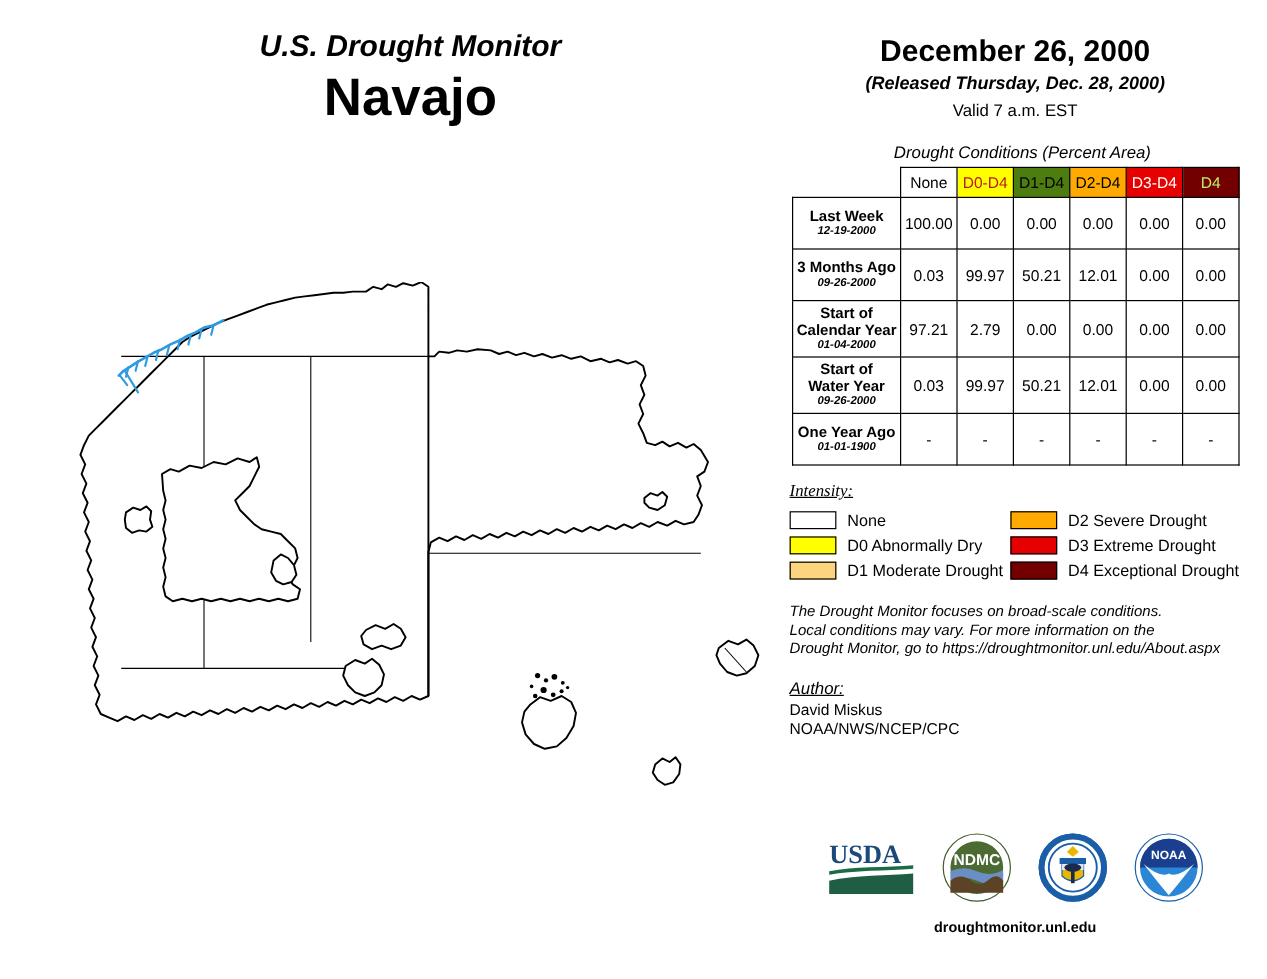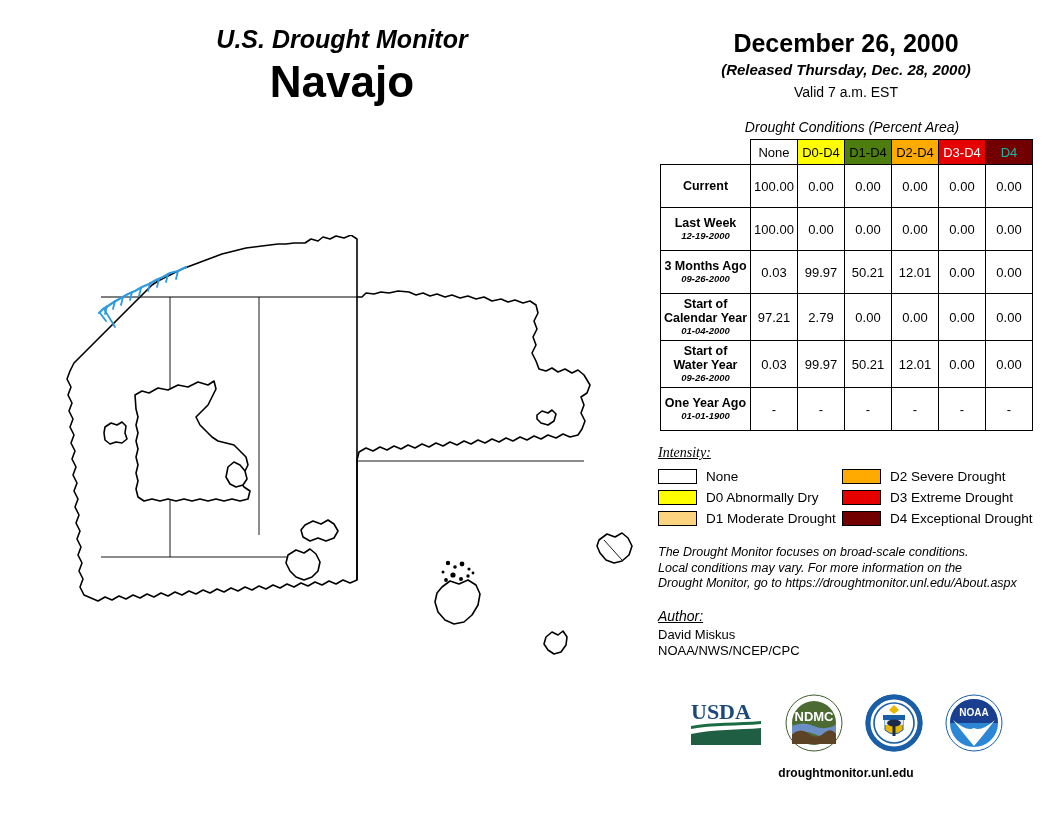--- a/index.html
+++ b/index.html
@@ -72,25 +72,25 @@
   #dm-table thead th {
     height: 25px;
     font-weight: normal;
     font-size: 13px;
   }
   #dm-table thead th.corner {
     border: none;
     background: transparent;
   }
   th.h-none { background:#ffffff; color:#000; }
-  th.h-d0   { background:#ffff00; color:#000000;margin-left:24px; }
+  th.h-d0   { background:#ffff00; color:#b91c1c;margin-left:24px; }
   th.h-d1   { background:#4d7c0f; color:#000; }
   th.h-d2   { background:#ffaa00; color:#000; }
   th.h-d3   { background:#e60000; color:#ffffff; }
-  th.h-d4   { background:#730000; color:#14b8a6; }
+  th.h-d4   { background:#730000; color:#bef264; }
 
   #dm-table tbody td.rowlab {
     text-align: center;
     font-weight: bold;
     font-size: 12.5px;
     line-height: 14px;
     padding: 3px 2px;
   }
   #dm-table tbody td.rowlab .sub {
     display: block;
@@ -304,29 +304,20 @@
           <th class="h-none">None</th>
           <th class="h-d0">D0-D4</th>
           <th class="h-d1">D1-D4</th>
           <th class="h-d2">D2-D4</th>
           <th class="h-d3">D3-D4</th>
           <th class="h-d4">D4</th>
         </tr>
       </thead>
       <tbody id="dm-tbody">
 
-      <tr>
-            <td class="rowlab"><span>Current</span></td>
-            <td class="val">100.00</td>
-            <td class="val">0.00</td>
-            <td class="val">0.00</td>
-            <td class="val">0.00</td>
-            <td class="val">0.00</td>
-            <td class="val">0.00</td>
-          </tr>
           <tr>
             <td class="rowlab"><span>Last Week</span><span class="sub">12-19-2000</span></td>
             <td class="val">100.00</td>
             <td class="val">0.00</td>
             <td class="val">0.00</td>
             <td class="val">0.00</td>
             <td class="val">0.00</td>
             <td class="val">0.00</td>
           </tr>
           <tr>

